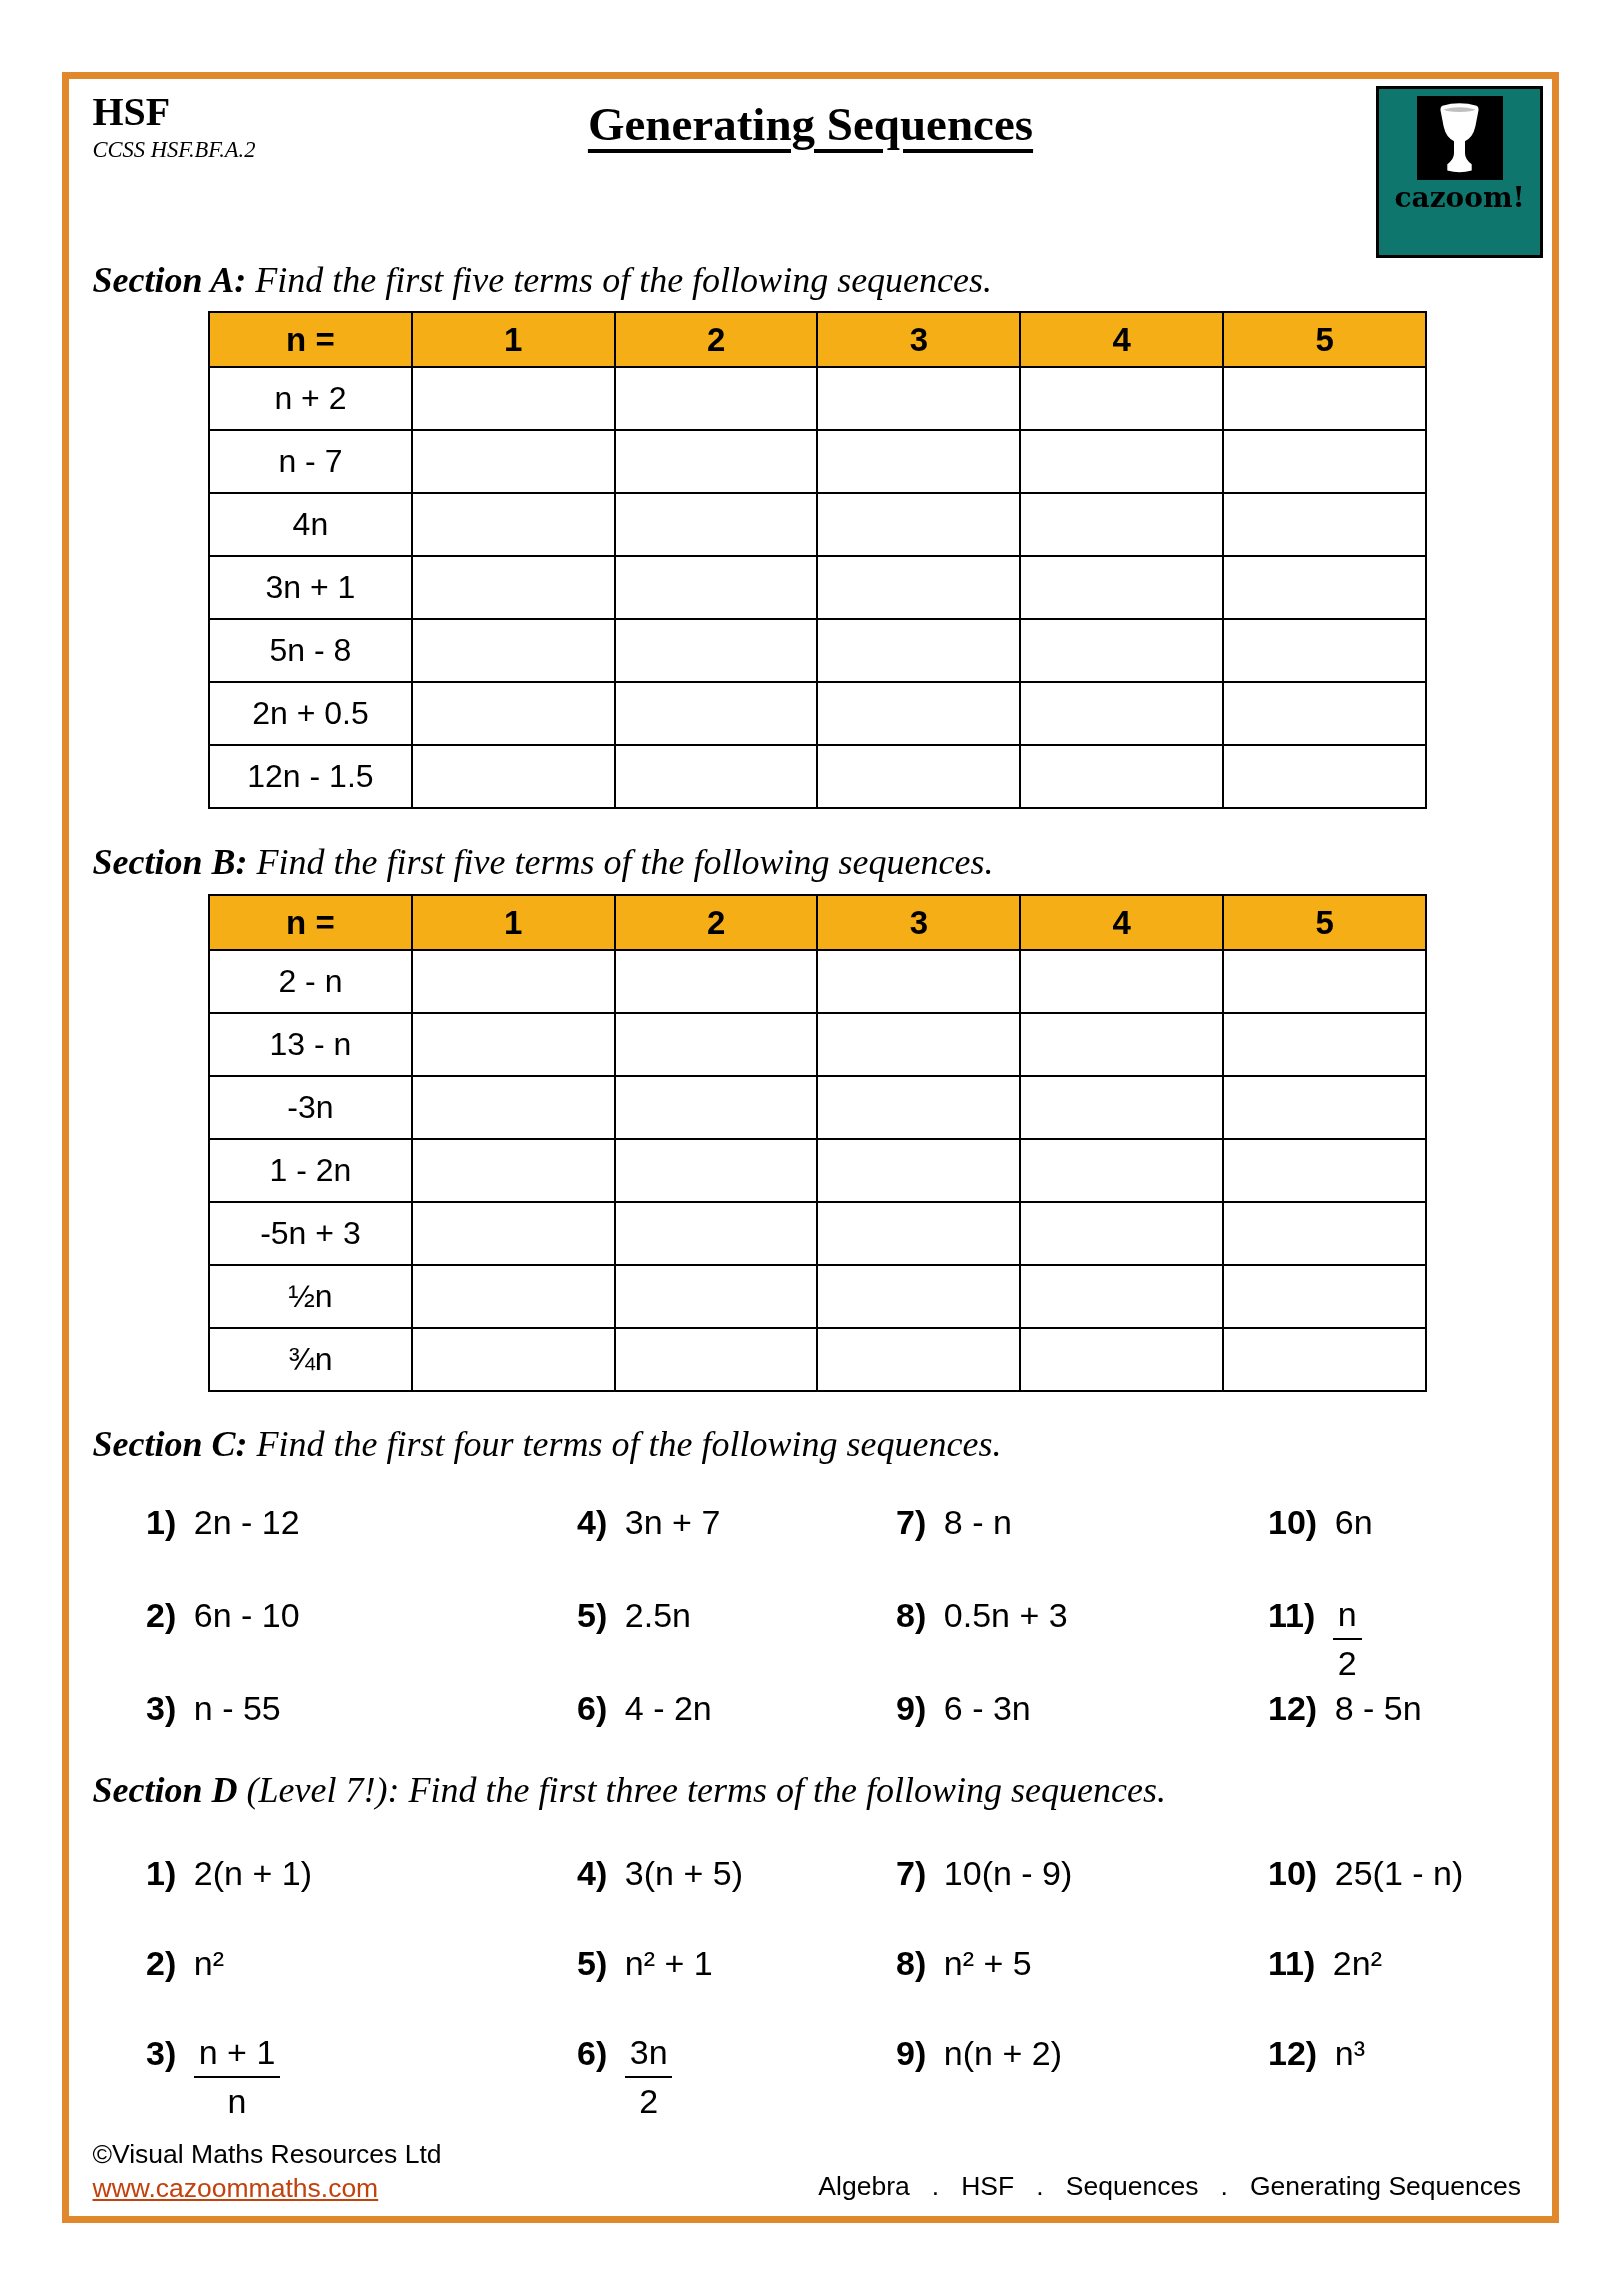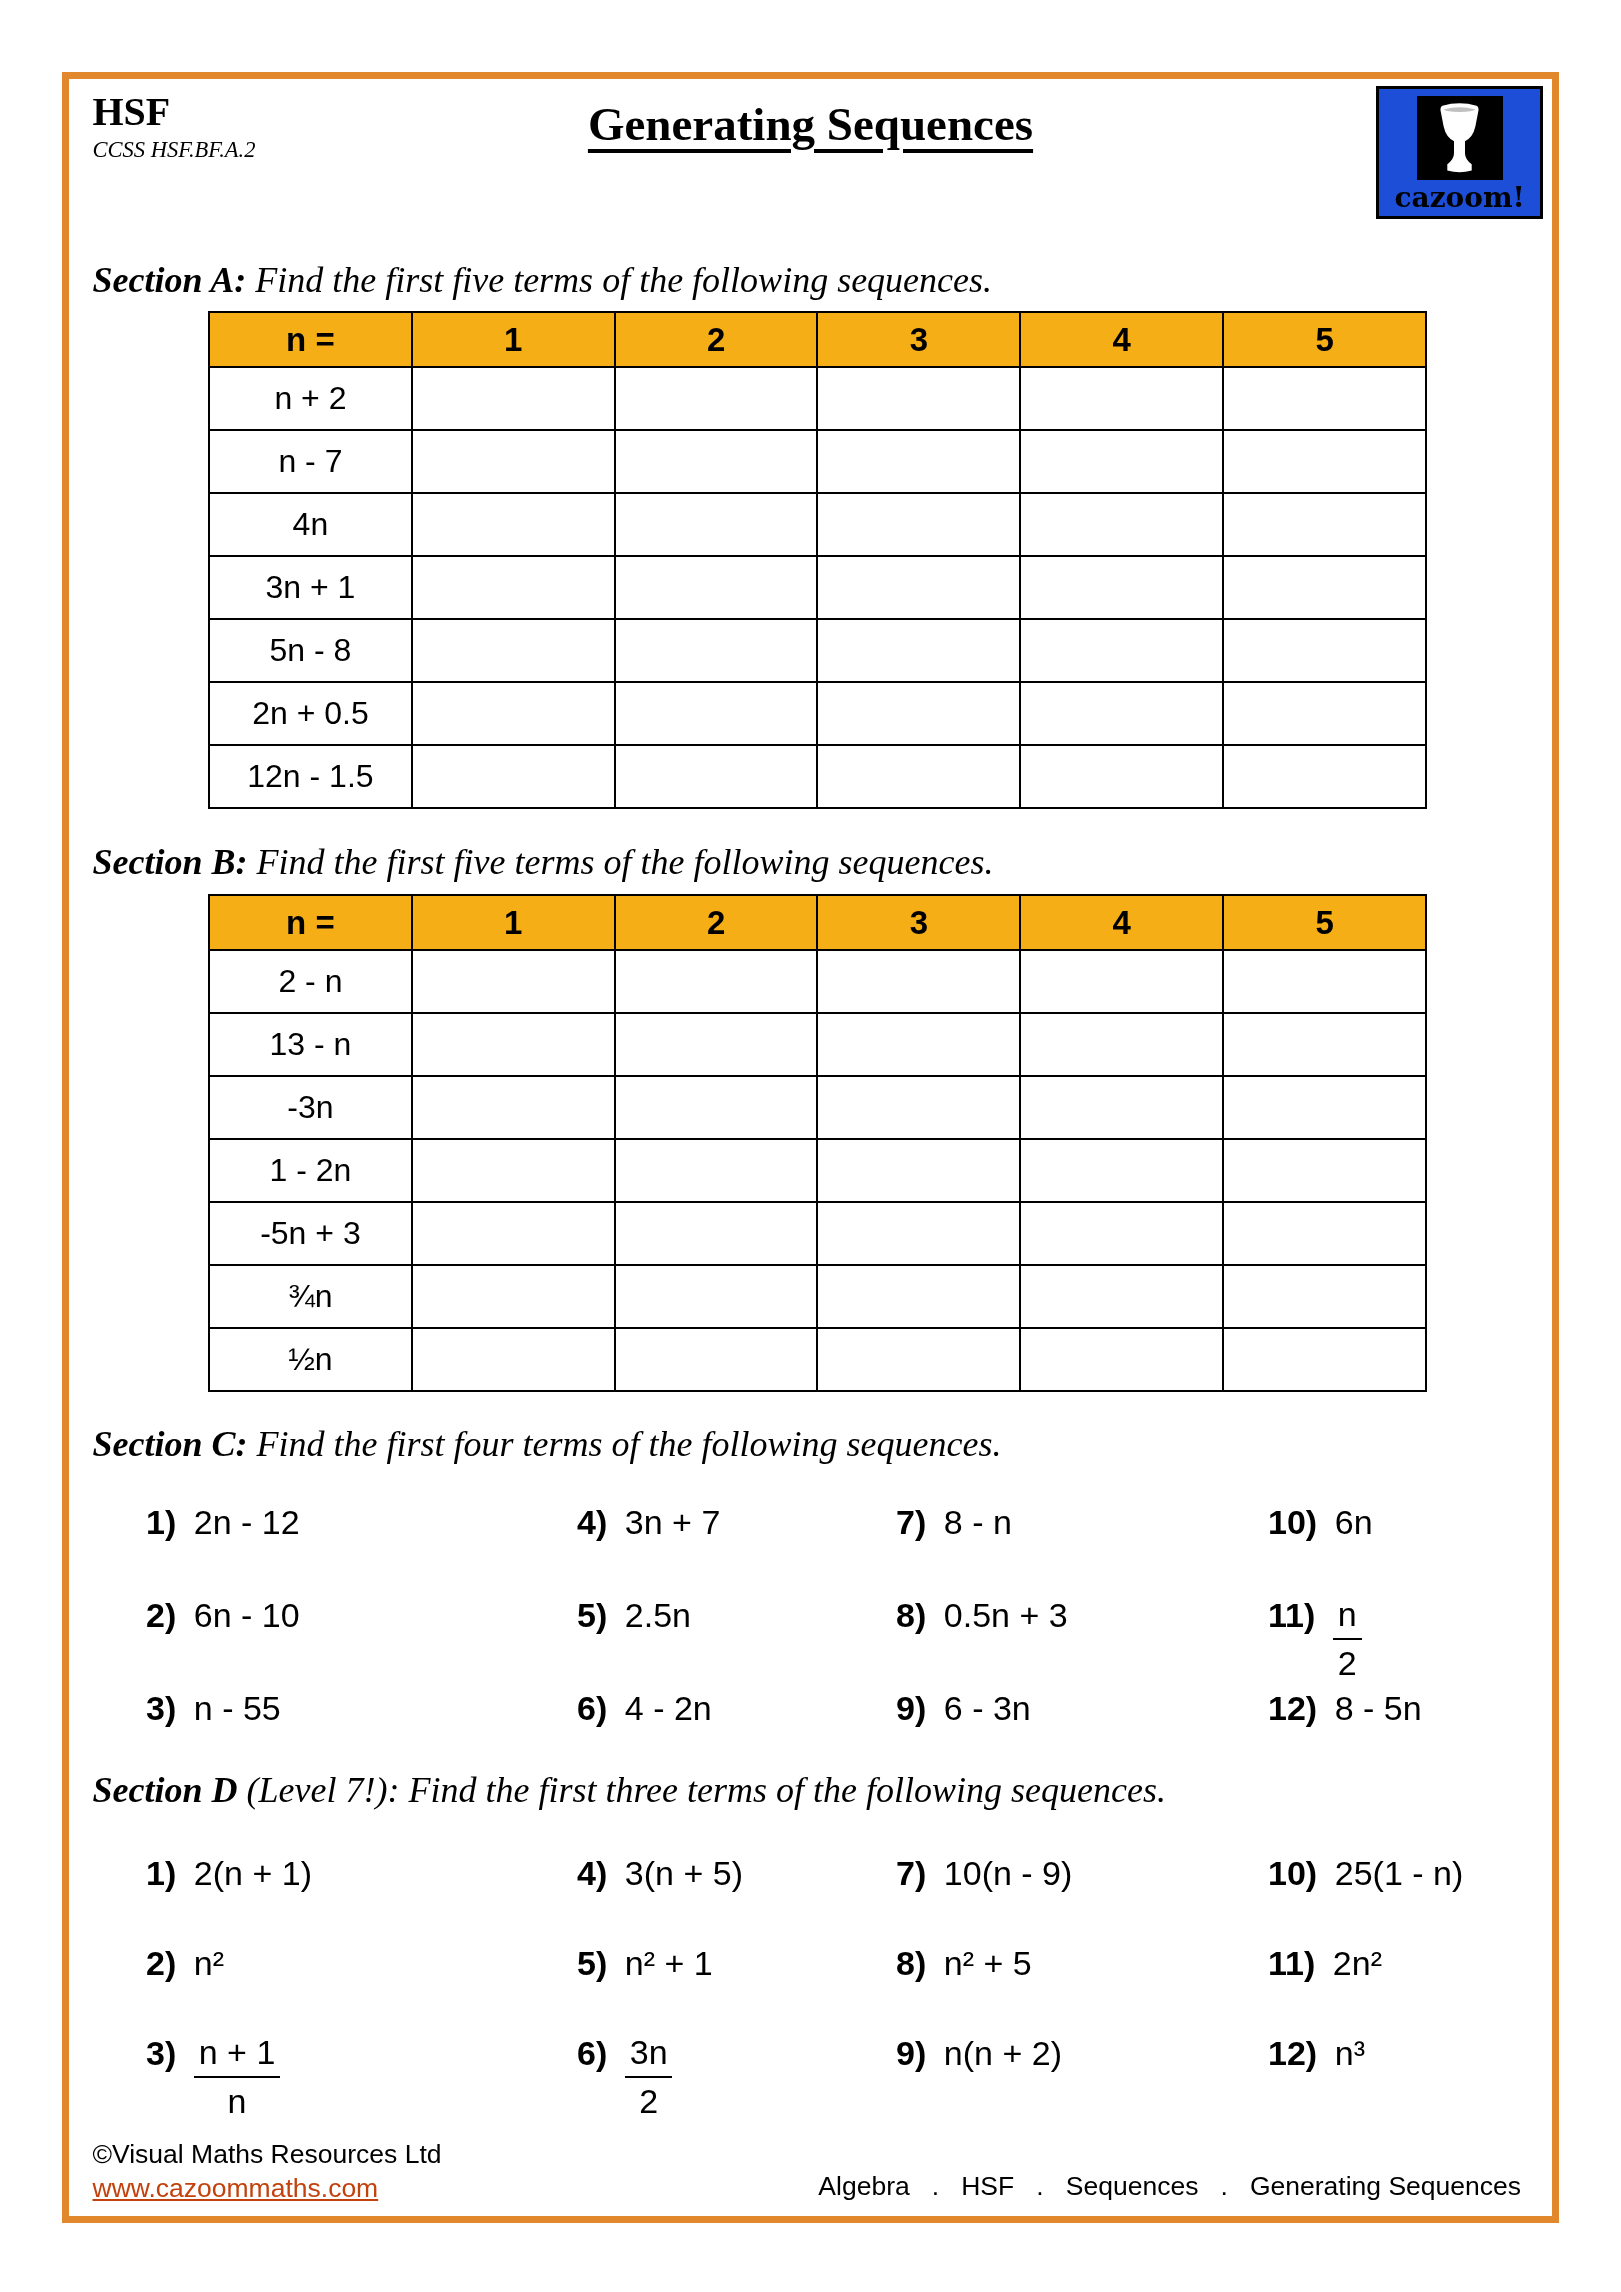--- a/index.html
+++ b/index.html
@@ -8,22 +8,22 @@
   .frame{position:absolute;left:62px;top:72px;width:1497px;height:2151px;
          border:7.8px solid #E0882B;box-sizing:border-box;background:#fff;}
 
   
   .hdr-left{position:absolute;left:23.5px;top:11.8px;}
   .hdr-code{font-family:"Liberation Serif",serif;font-weight:bold;font-size:40px;line-height:1.05;}
   .hdr-std{font-family:"Liberation Serif",serif;font-style:italic;font-size:22.5px;margin-top:3.9px;text-align:right;}
   .title{position:absolute;left:0;right:0;top:17.6px;text-align:center;
          font-family:"Liberation Serif",serif;font-weight:bold;font-size:47px;
          text-decoration:underline;text-decoration-thickness:3.9px;text-underline-offset:8.8px;}
-  .logo{position:absolute;right:8.8px;top:6.9px;width:167px;height:133px;border:3.9px solid #000;
-        box-sizing:border-box;background:#1d4ed8;display:flex;flex-direction:column;align-items:center;}
+  .logo{position:absolute;right:8.8px;top:6.9px;width:167px;height:172px;border:3.9px solid #000;
+        box-sizing:border-box;background:#0f766e;display:flex;flex-direction:column;align-items:center;}
   .logo-sq{width:86px;height:84px;background:#000;margin-top:6.9px;display:flex;align-items:center;justify-content:center;}
   .logo-txt{font-family:"DejaVu Serif",serif;font-weight:bold;font-size:28px;margin-top:1px;letter-spacing:0px;}
 
   
   .sec-head{position:absolute;left:23.5px;font-family:Liberation Serif, serif;
             font-style:italic;font-size:36px;white-space:nowrap;}
   .sec-label{font-weight:bold;}
 
   
   .seq-table{position:absolute;left:139px;width:1219px;border-collapse:collapse;table-layout:fixed;}
@@ -190,29 +190,29 @@
           </tr>
       <tr>
             <td>-5n + 3</td>
             <td></td>
             <td></td>
             <td></td>
             <td></td>
             <td></td>
           </tr>
       <tr>
+            <td>½n</td>
+            <td></td>
+            <td></td>
+            <td></td>
+            <td></td>
+            <td></td>
+          </tr>
+      <tr>
             <td>¾n</td>
-            <td></td>
-            <td></td>
-            <td></td>
-            <td></td>
-            <td></td>
-          </tr>
-      <tr>
-            <td>½n</td>
             <td></td>
             <td></td>
             <td></td>
             <td></td>
             <td></td>
           </tr>
     </tbody>
       </table>
 
     <div class="sec-head" style="top:1344px">

